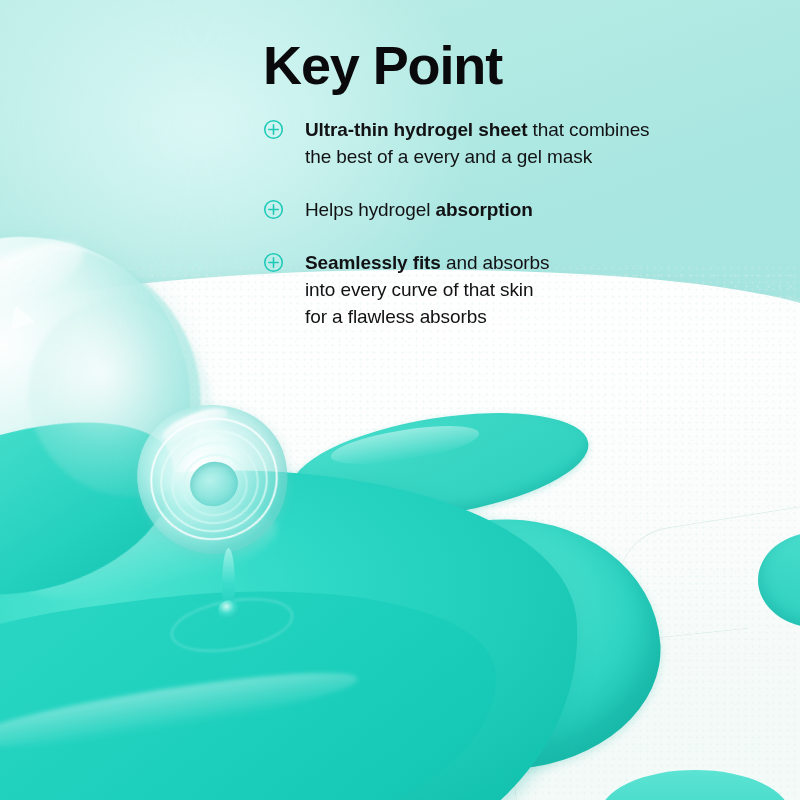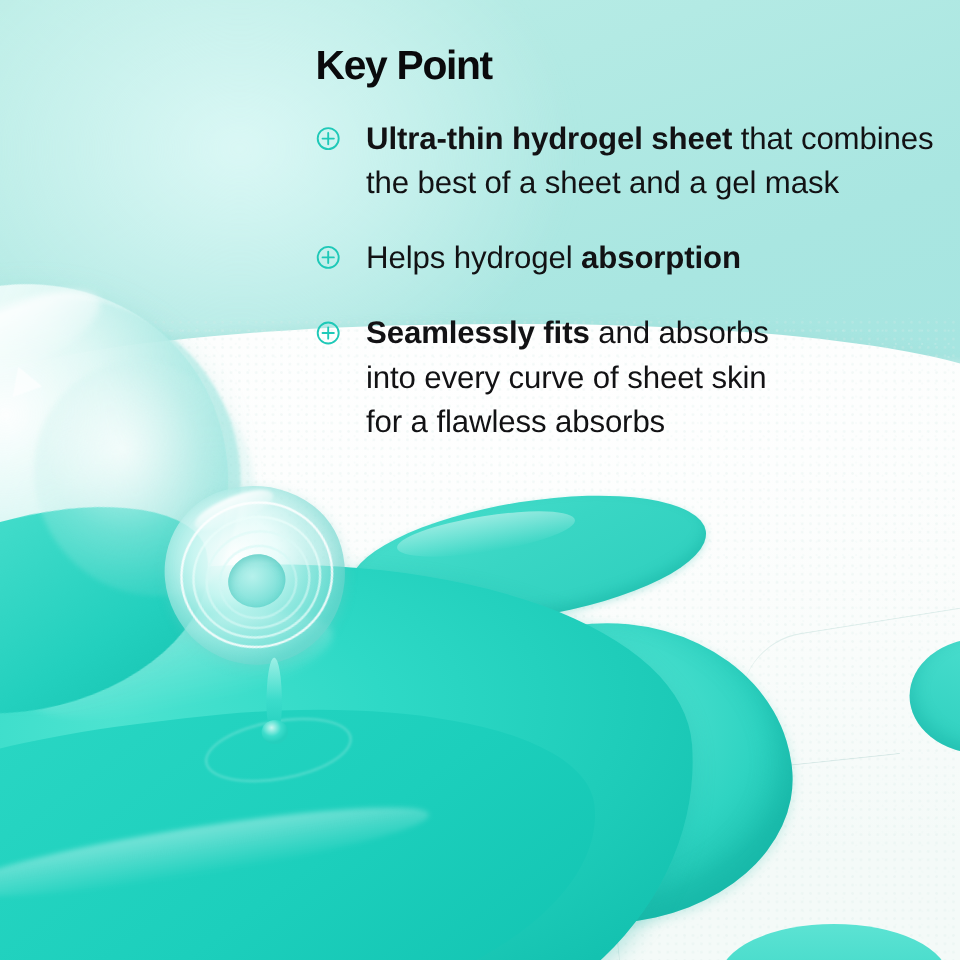--- a/index.html
+++ b/index.html
@@ -218,27 +218,27 @@
     background:linear-gradient(180deg,rgba(255,255,255,.95),rgba(255,255,255,0));
     filter:blur(1.5px);
   }
 
   
   .content{
     position:absolute;left:263px;top:38px;width:520px;
     color:#0d0d0f;
   }
   .title{
-    font-size:34px;font-weight:700;letter-spacing:-1.1px;
+    font-size:54px;font-weight:700;letter-spacing:-1.1px;
     line-height:1.02;margin:0 0 24px 0;color:#0a0a0c;
   }
   .bullets{list-style:none;margin:0;padding:0;}
   .bullet{
     position:relative;padding-left:42px;margin-bottom:26px;
-    font-size:26px;line-height:1.42;color:#121214;letter-spacing:-.1px;
+    font-size:19px;line-height:1.42;color:#121214;letter-spacing:-.1px;
   }
   .bullet:last-child{margin-bottom:16px;}
   .plus-icon{
     position:absolute;left:0;top:2px;width:21px;height:21px;
   }
   .bullet b{font-weight:700;}
   .bullet .txt{display:block;}
 </style>
 </head>
 <body>
@@ -285,34 +285,34 @@
 
   <div class="content">
     <h1 class="title">Key Point</h1>
     <ul class="bullets">
         <li class="bullet">
           <span class="plus-icon"><svg viewBox="0 0 24 24" width="21" height="21">
               <circle cx="12" cy="12" r="10" fill="none" stroke="#1fc9b8" stroke-width="1.8"></circle>
               <path d="M12 6.6v10.8M6.6 12h10.8" stroke="#1fc9b8" stroke-width="1.8" stroke-linecap="round"></path>
             </svg></span>
           <span class="txt"><b>Ultra-thin hydrogel sheet</b><span> that combines</span></span>
-          <span class="txt"><span>the best of a sheet and a gel mask</span></span>
+          <span class="txt"><span>the best of a every and a gel mask</span></span>
         </li>
         <li class="bullet">
           <span class="plus-icon"><svg viewBox="0 0 24 24" width="21" height="21">
               <circle cx="12" cy="12" r="10" fill="none" stroke="#1fc9b8" stroke-width="1.8"></circle>
               <path d="M12 6.6v10.8M6.6 12h10.8" stroke="#1fc9b8" stroke-width="1.8" stroke-linecap="round"></path>
             </svg></span>
           <span class="txt"><span>Helps hydrogel </span><b>absorption</b></span>
         </li>
         <li class="bullet">
           <span class="plus-icon"><svg viewBox="0 0 24 24" width="21" height="21">
               <circle cx="12" cy="12" r="10" fill="none" stroke="#1fc9b8" stroke-width="1.8"></circle>
               <path d="M12 6.6v10.8M6.6 12h10.8" stroke="#1fc9b8" stroke-width="1.8" stroke-linecap="round"></path>
             </svg></span>
           <span class="txt"><b>Seamlessly fits</b><span> and absorbs</span></span>
-          <span class="txt"><span>into every curve of sheet skin</span></span>
+          <span class="txt"><span>into every curve of that skin</span></span>
           <span class="txt"><span>for a flawless absorbs</span></span>
         </li>
       </ul>
   </div>
 
 </div>
 
 </body></html>

